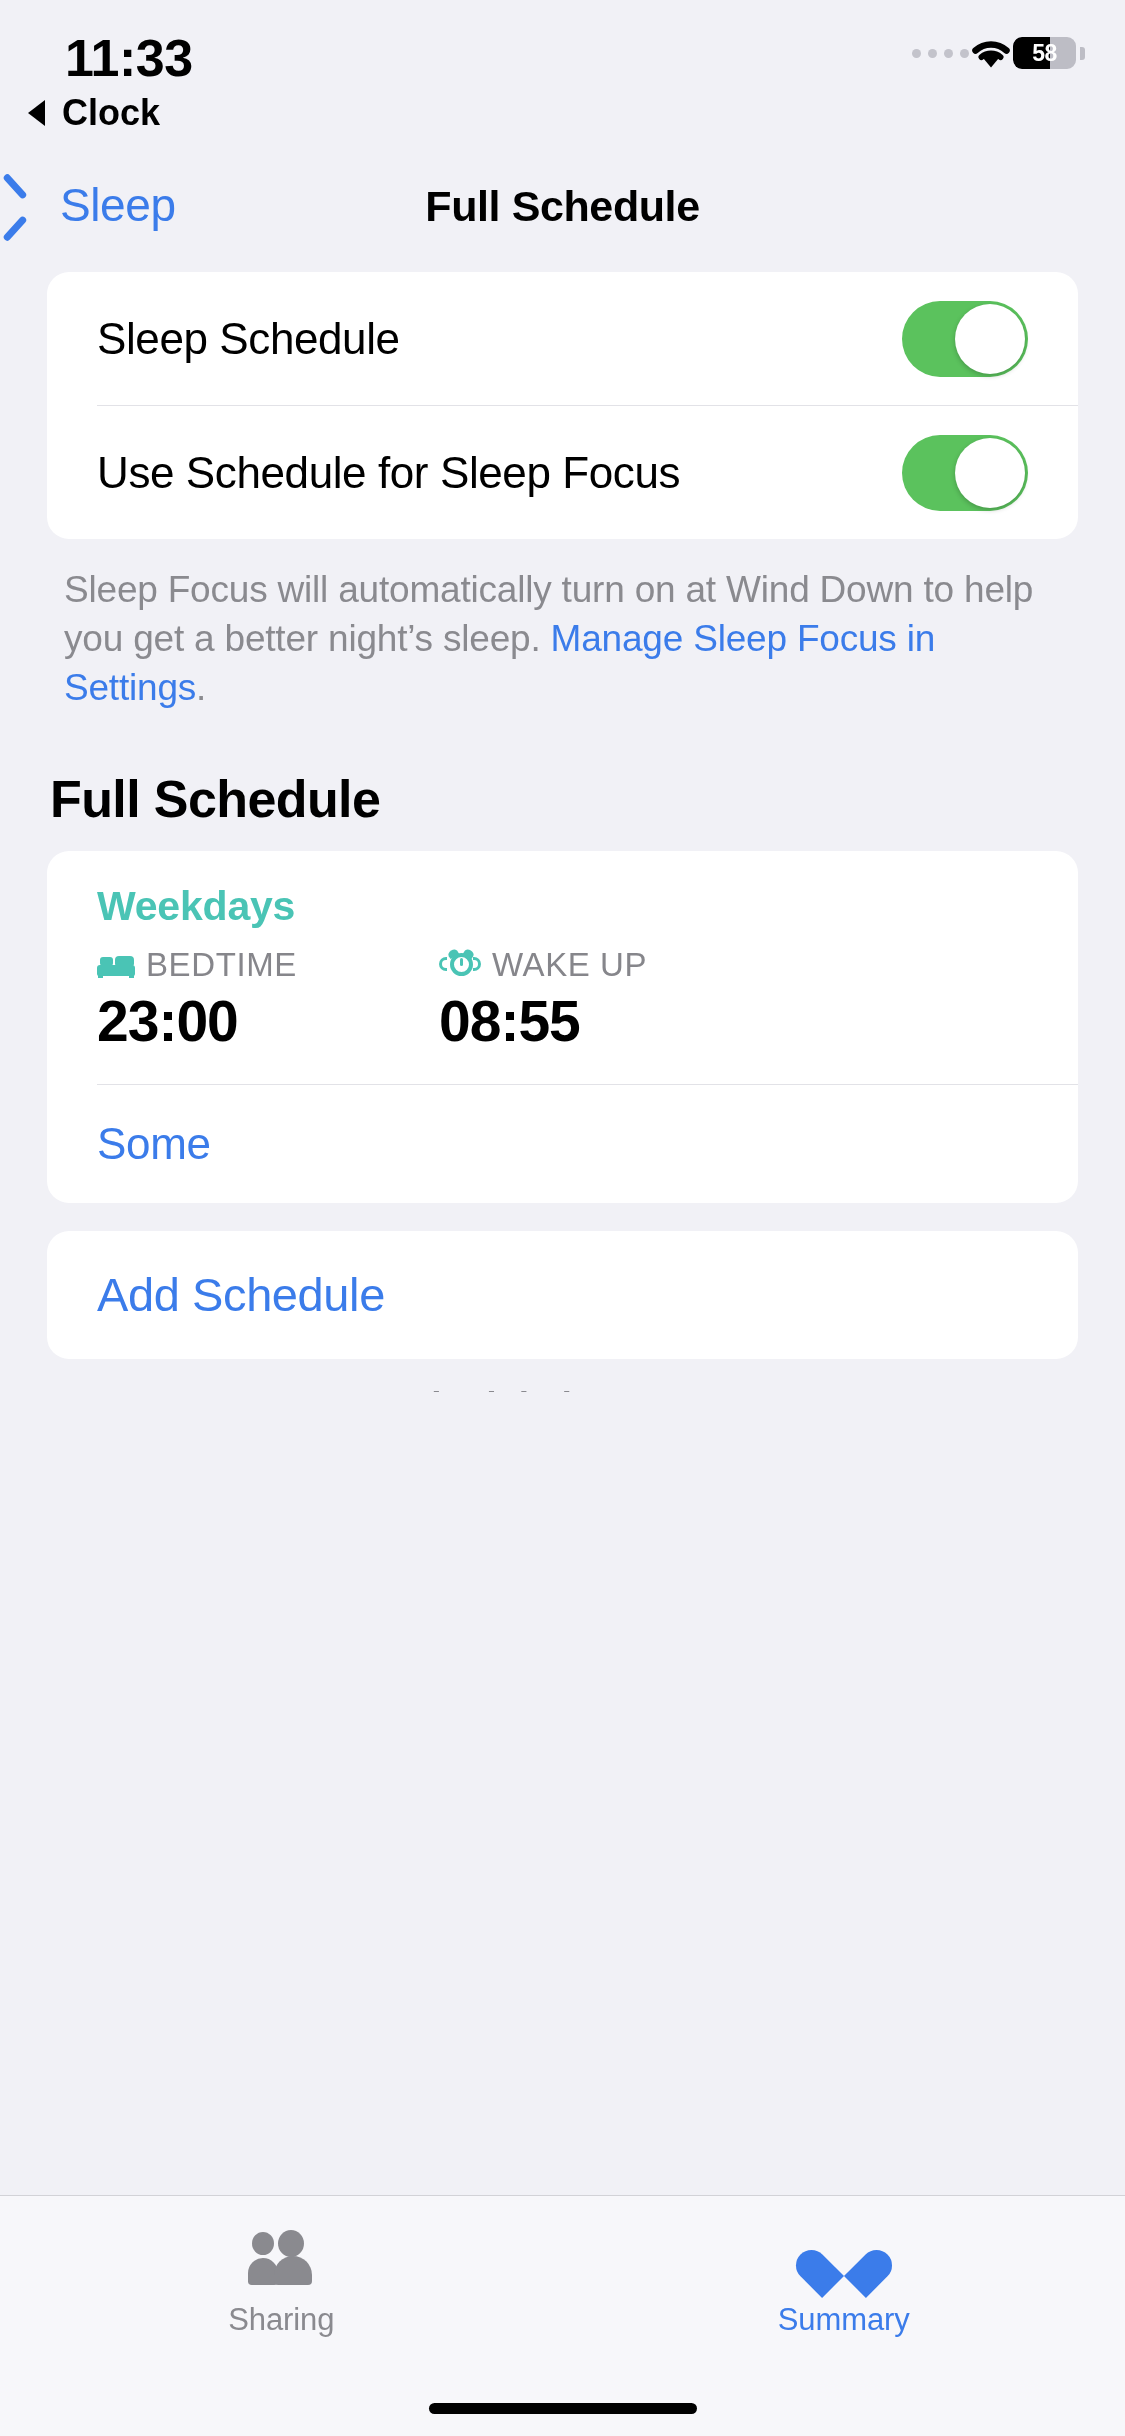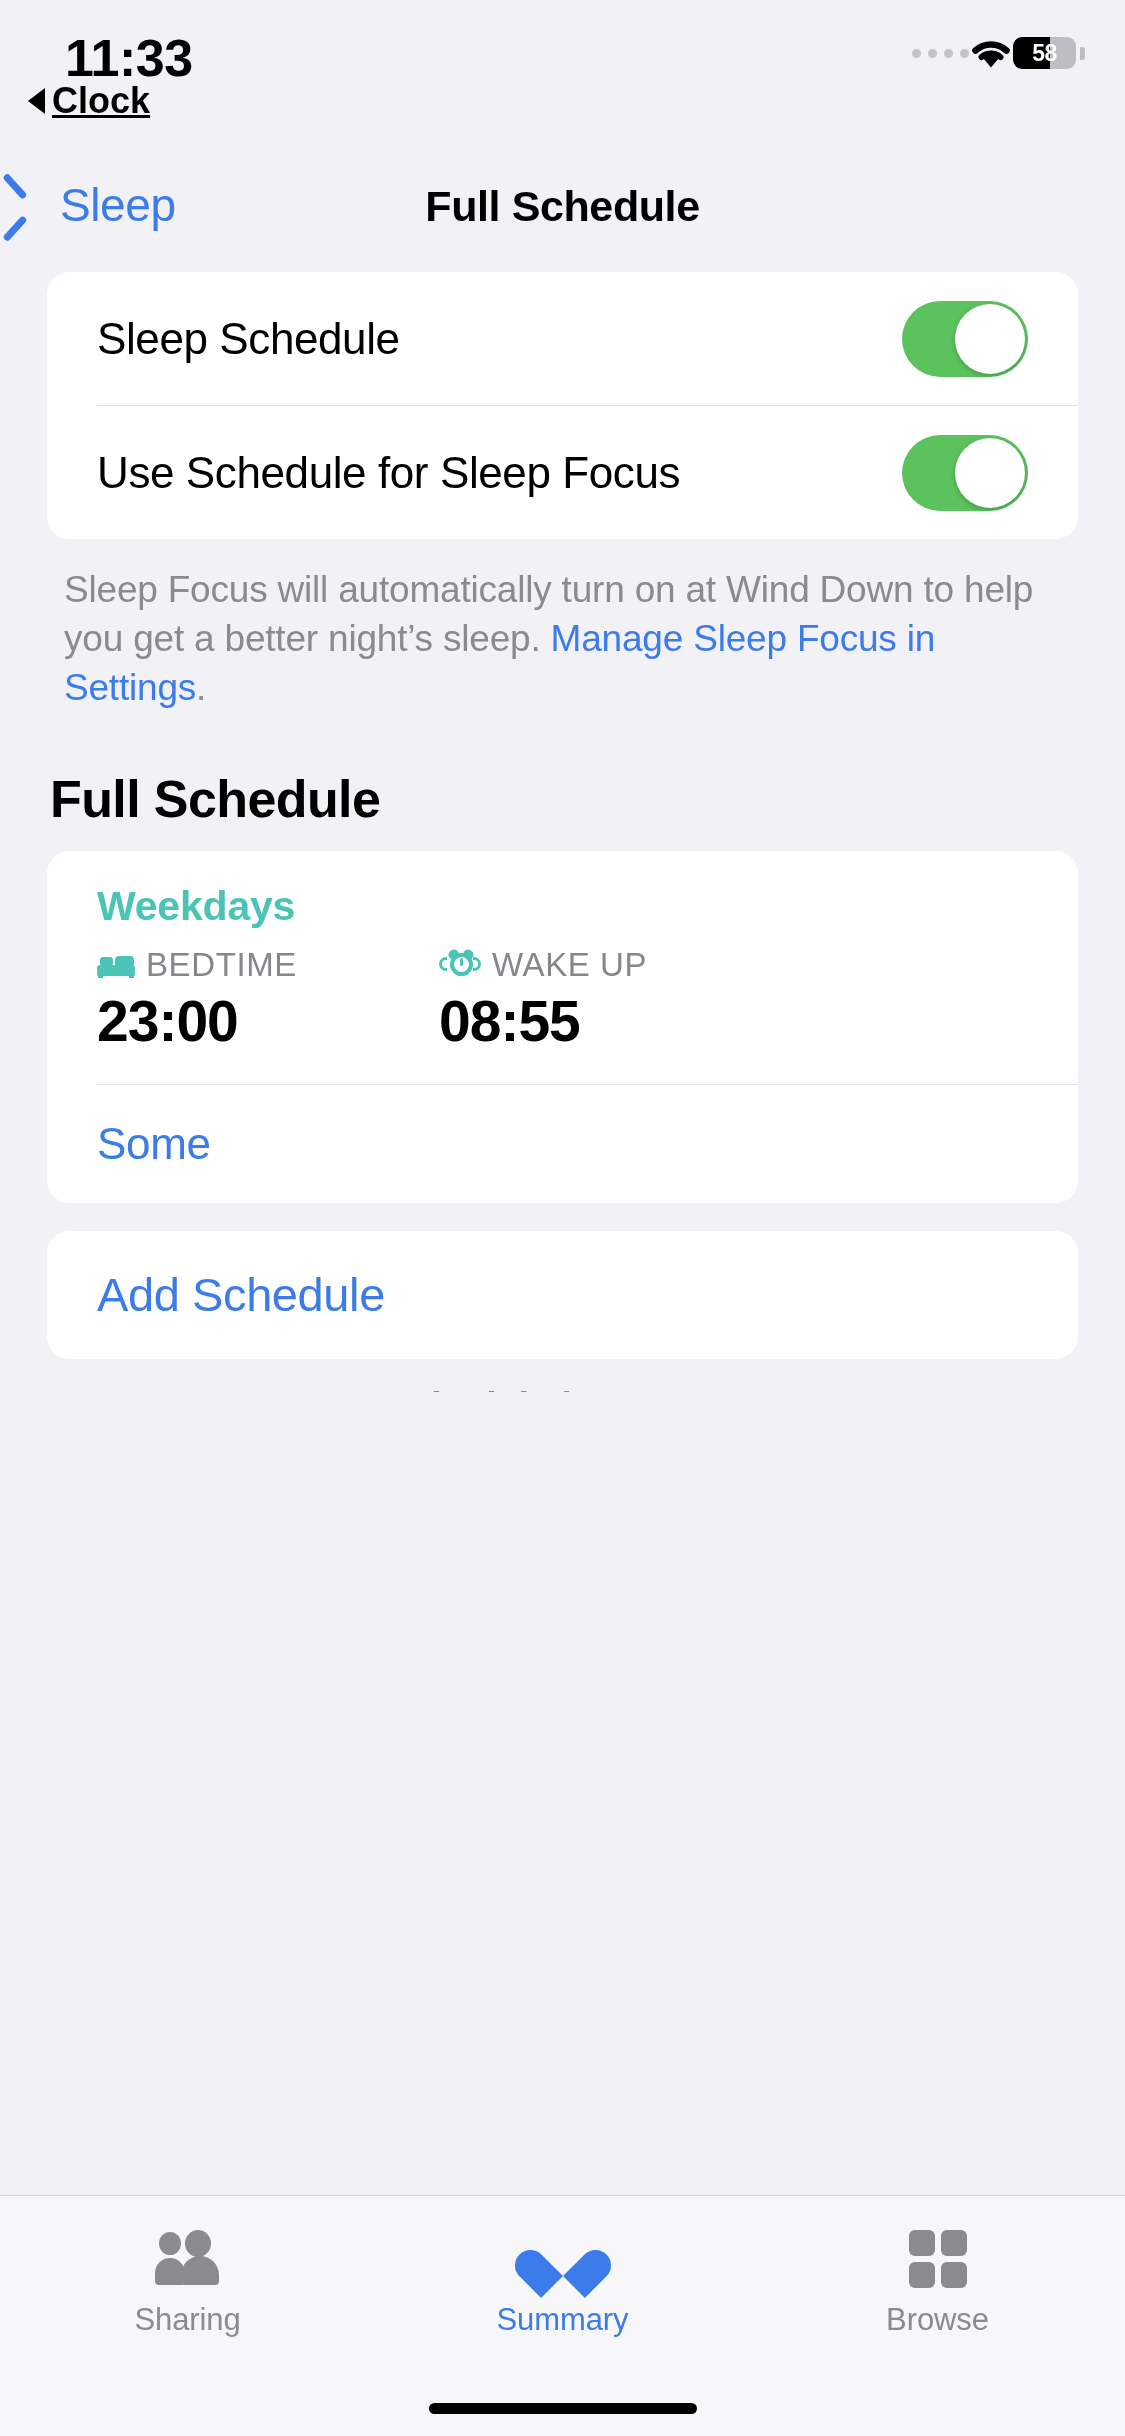--- a/index.html
+++ b/index.html
@@ -40,23 +40,23 @@
   .battery .num{
     position:relative; z-index:2; font-size:23px; font-weight:700;
     color:#fff; letter-spacing:-0.5px; line-height:1;
   }
   .bat-cap{
     width:5px; height:13px; border-radius:0 3px 3px 0; background:#BDBDC5;
   }
 
   
   .backapp{
-    position:absolute; left:28px; top:80px;
-    display:flex; align-items:center; gap:7px;
-    font-size:36px; font-weight:600; color:#000;text-decoration:underline;
+    position:absolute; left:28px; top:92px;
+    display:flex; align-items:center; gap:17px;
+    font-size:36px; font-weight:600; color:#000;
   }
   .backapp .tri{
     width:0;height:0;
     border-top:13px solid transparent;
     border-bottom:13px solid transparent;
     border-right:17px solid #000;
   }
 
   
   .navbar{
@@ -348,24 +348,15 @@
         <span class="h2"></span>
         <span class="b1"></span>
         <span class="b2"></span>
     </span>
     <span class="tab-label">Sharing</span>
   </div>
   <div class="tab active">
     <span class="ic-heart"></span>
     <span class="tab-label">Summary</span>
   </div>
-  <div class="tab">
-    <span class="ic-grid">
-        <i></i>
-        <i></i>
-        <i></i>
-        <i></i>
-      </span>
-    <span class="tab-label">Browse</span>
-  </div>
 </div>
 
 <div class="home-ind"></div>
 
 </body></html>

